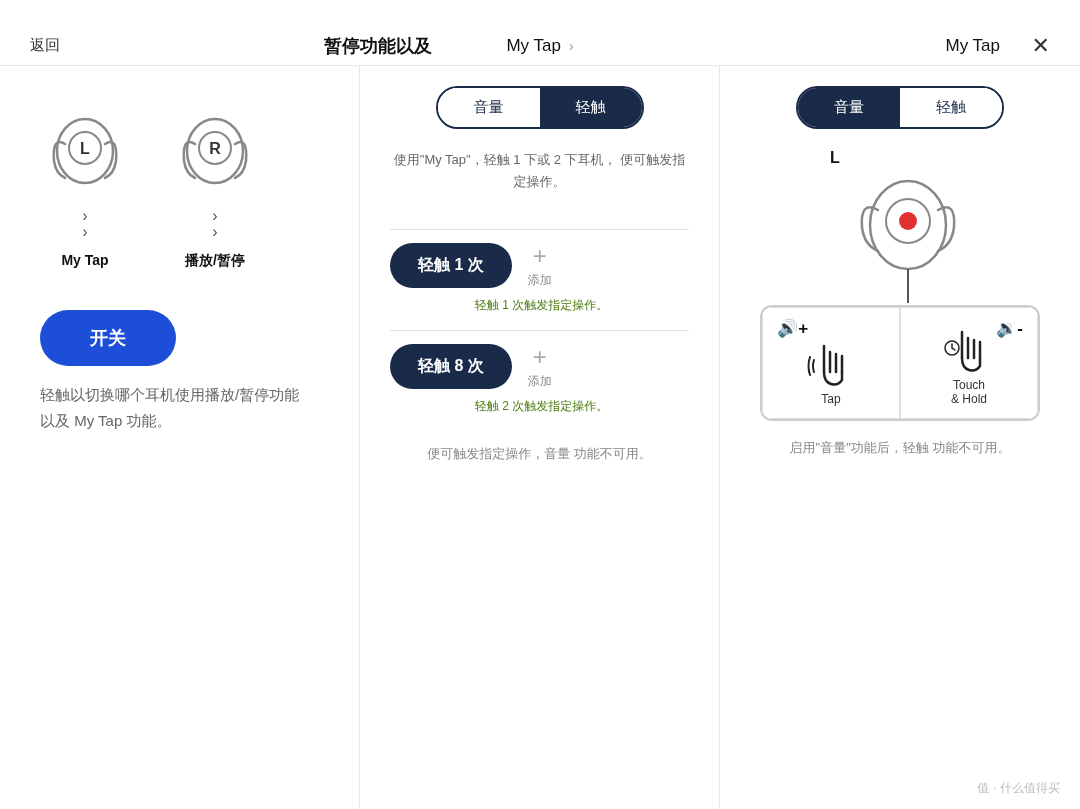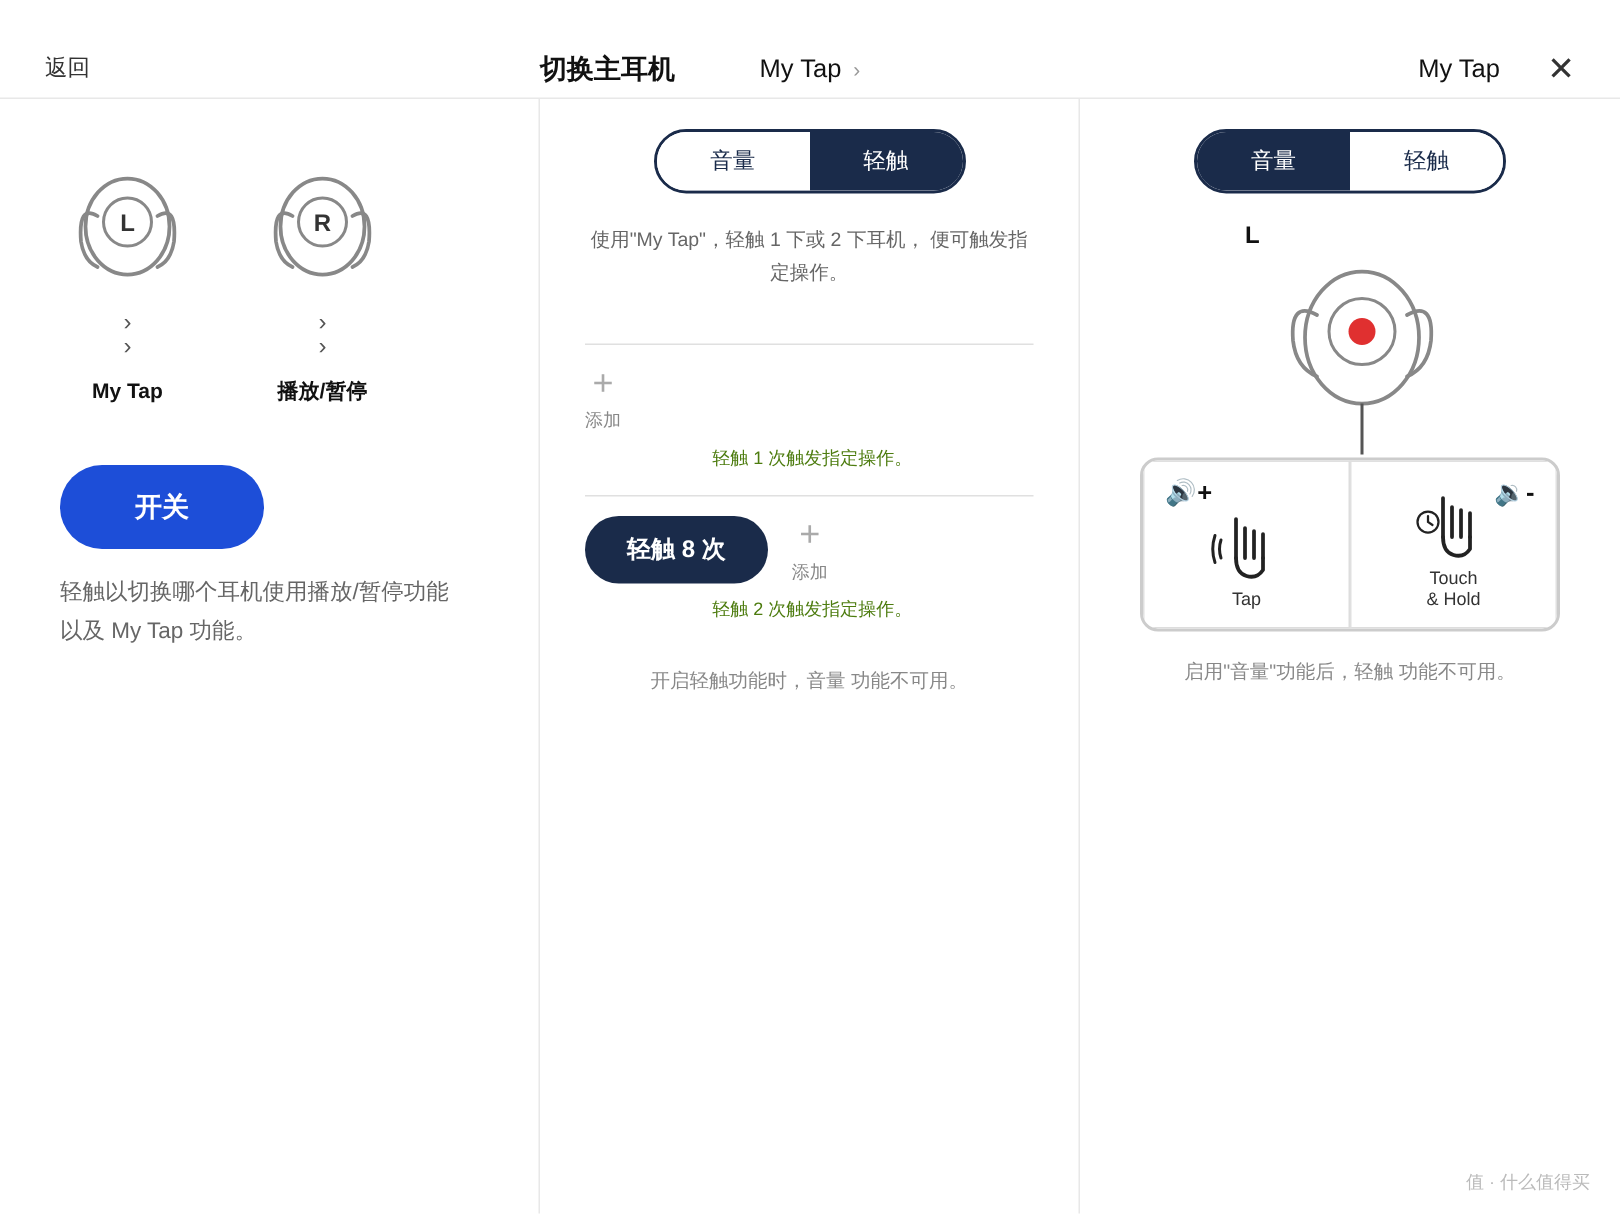--- a/index.html
+++ b/index.html
@@ -319,21 +319,21 @@
       right: 20px;
       font-size: 12px;
       color: #bbb;
     }
   </style>
 </head>
 <body>
 
 <div class="header">
   <span class="header-back">返回</span>
-  <span class="header-title">切换主耳机</span>
+  <span class="header-title">暂停功能以及</span>
   <div class="header-mytap-center">
     <span>My Tap</span>
     <span class="header-chevron">›</span>
   </div>
   <span class="header-mytap-right">My Tap</span>
   <span class="header-close">✕</span>
 </div>
 
 <div class="main">
 
@@ -381,39 +381,40 @@
       <button class="tab-btn">音量</button>
       <button class="tab-btn active">轻触</button>
     </div>
 
     <p class="mid-desc">使用"My Tap"，轻触 1 下或 2 下耳机，
 便可触发指定操作。</p>
 
     <div class="divider"></div>
 
     <div class="tap-row">
+      <span class="tap-badge">轻触 1 次</span>
       <div class="tap-add">
         <span style="font-size:24px; color:#aaa;">+</span>
         <span class="tap-add-label">添加</span>
       </div>
     </div>
     <p class="tap-sub-desc">轻触 1 次触发指定操作。</p>
 
     <div class="divider"></div>
 
     <div class="tap-row">
       <span class="tap-badge">轻触 8 次</span>
       <div class="tap-add">
         <span style="font-size:24px; color:#aaa;">+</span>
         <span class="tap-add-label">添加</span>
       </div>
     </div>
     <p class="tap-sub-desc">轻触 2 次触发指定操作。</p>
 
-    <p class="mid-bottom-desc">开启轻触功能时，音量
+    <p class="mid-bottom-desc">便可触发指定操作，音量
 功能不可用。</p>
   </div>
 
   <div class="panel-right">
     <div class="tab-group-right">
       <button class="tab-btn active">音量</button>
       <button class="tab-btn">轻触</button>
     </div>
 
     <p class="right-label-l">L</p>

